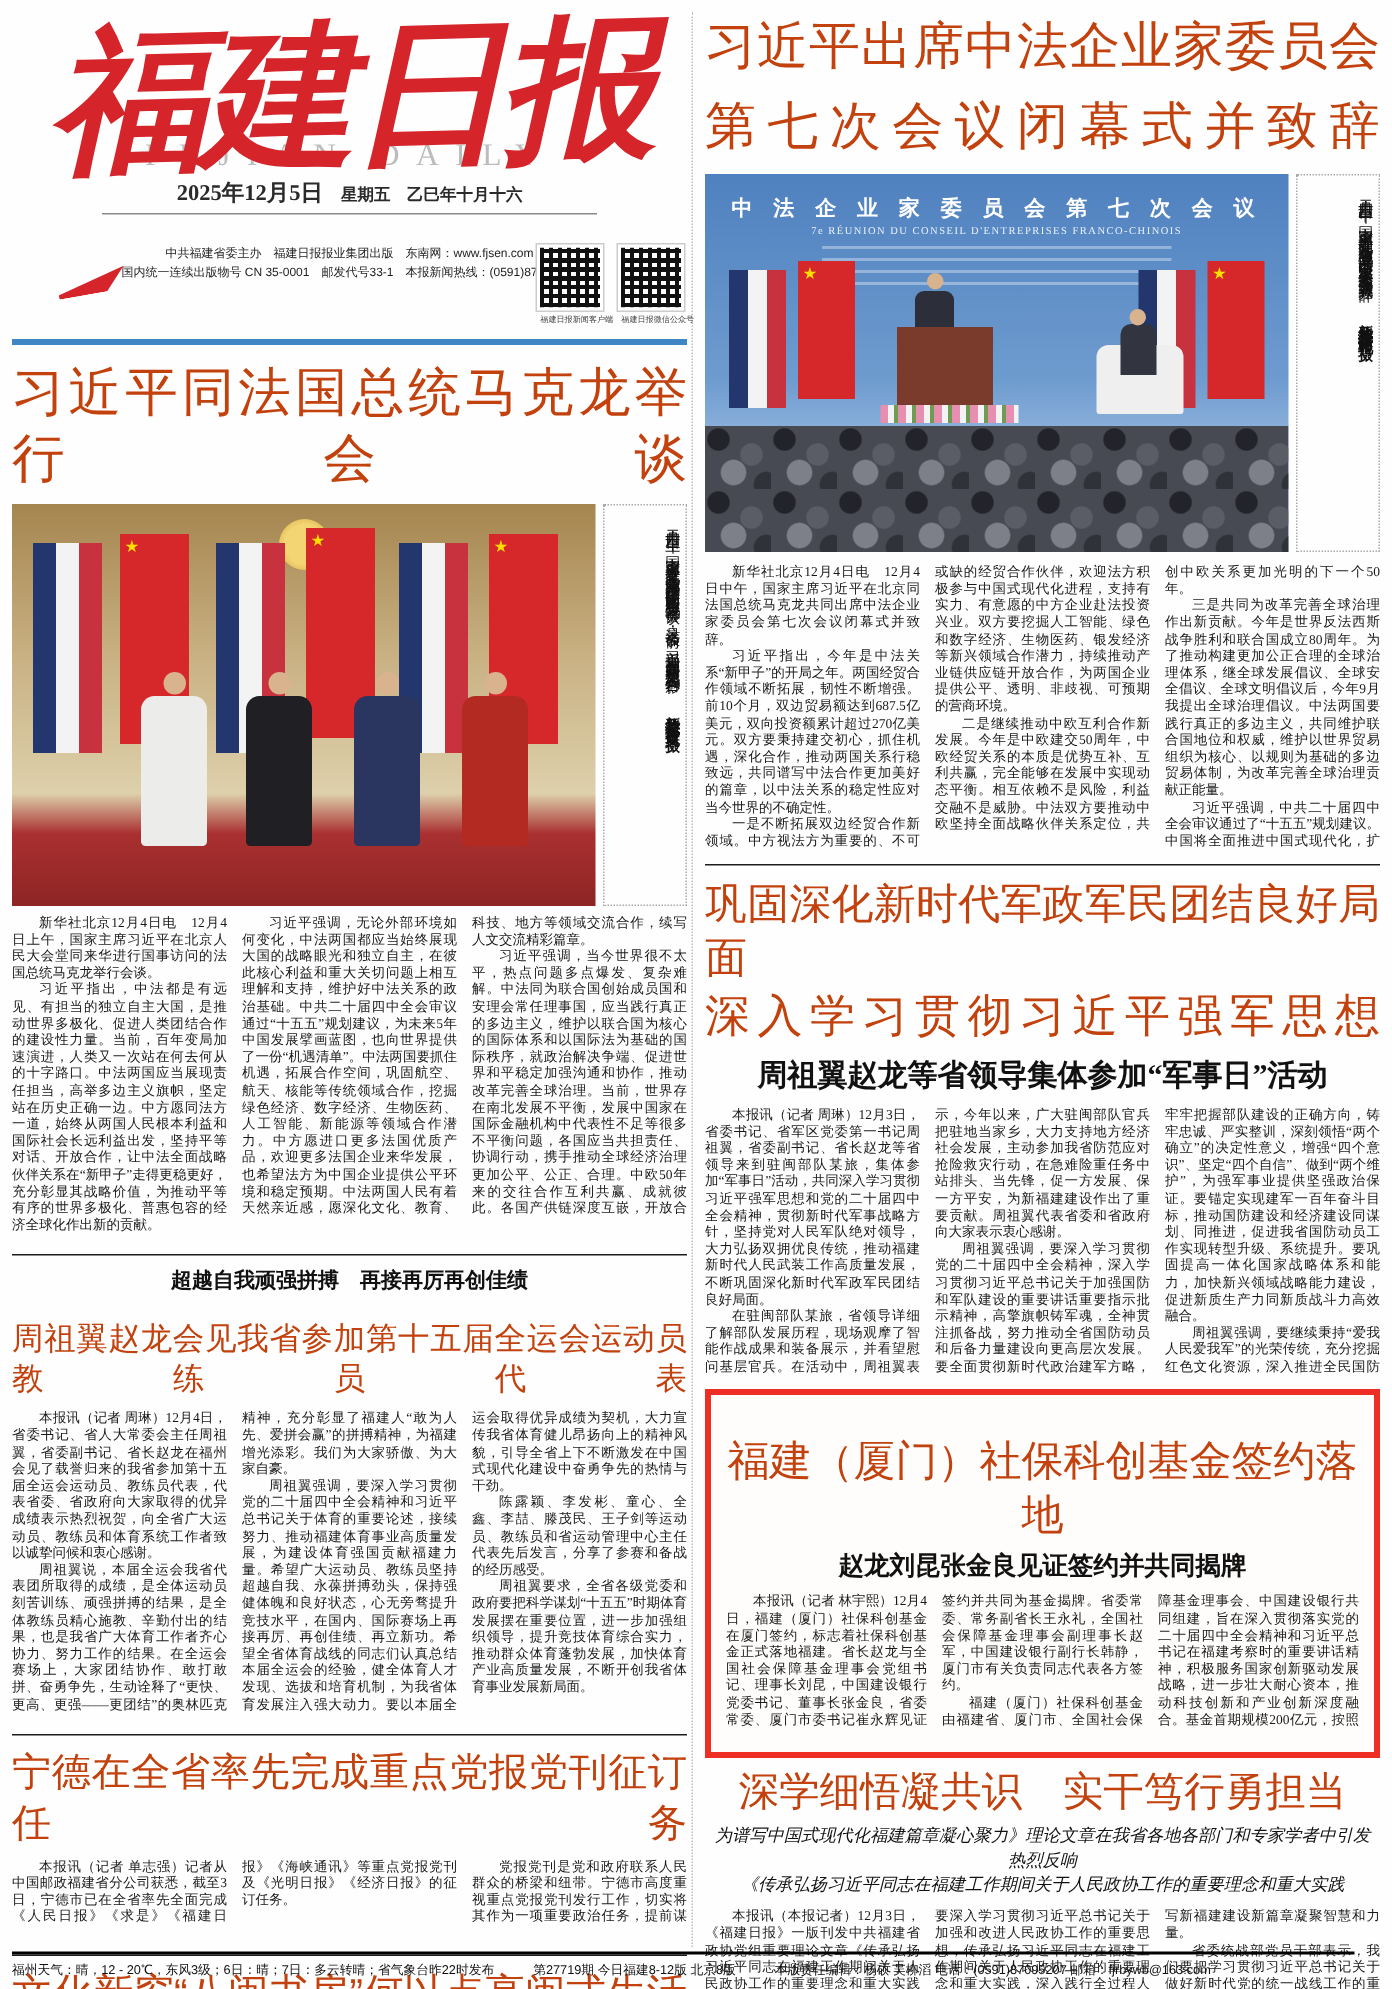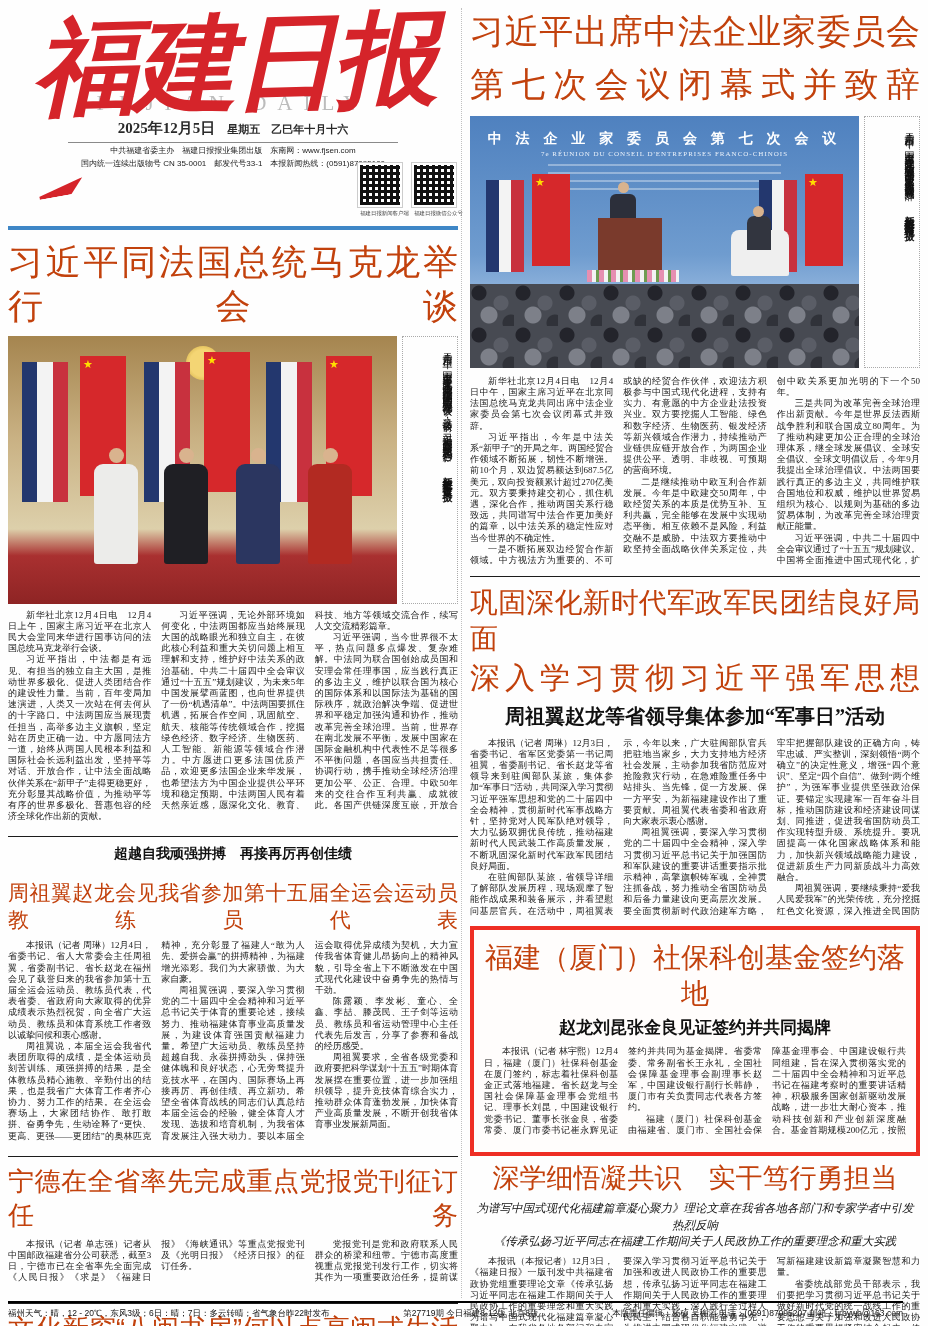--- a/index.html
+++ b/index.html
@@ -13,21 +13,21 @@
   
   .masthead{position:relative;height:218px;border-bottom:4px solid #3e86c6;text-align:center;}
   .mast-title{font-family:"DejaVu Serif",serif;font-style:italic;font-weight:bold;
               font-size:104px;line-height:1.05;color:#d5242a;letter-spacing:-4px;
               transform:rotate(-1.5deg);margin-top:2px;}
   .mast-en{font-family:"Liberation Serif",serif;color:#bcbcbc;font-size:21px;
            letter-spacing:11px;margin-top:-26px;}
   .mast-date{margin-top:3px;font-weight:bold;color:#2a2a2a;}
   .mast-date .d1{font-size:15px;}
   .mast-date .d2{font-size:11px;font-weight:bold;margin-left:8px;}
-  .mast-info{width:330px;margin:4px auto 0;border-top:1px solid #8a8a8a;padding-top:2px;
+  .mast-info{width:330px;margin:4px auto 0;border-top:1px solid #8a8a8a;padding-top:20px;
              font-size:8px;line-height:1.55;color:#222;font-family:"Liberation Sans",sans-serif;}
   .mast-flag{position:absolute;left:30px;bottom:30px;width:46px;height:15px;background:#d5242a;
              clip-path:polygon(0 80%,100% 0,70% 100%,0 100%);transform:rotate(-10deg);}
   .qrs{position:absolute;right:2px;bottom:8px;display:flex;gap:10px;}
   .qrbox{width:44px;text-align:center;}
   .qr{width:40px;height:40px;margin:0 auto;border:2px solid #fff;outline:1px solid #ccc;
       background:repeating-linear-gradient(0deg,#111 0 3px,transparent 3px 6px),
                  repeating-linear-gradient(90deg,#111 0 3px,#fff 3px 6px);}
   .qr-label{font-size:6px;color:#444;margin-top:2px;white-space:nowrap;transform:scale(.9);}
 
@@ -101,25 +101,25 @@
   .audience{position:absolute;left:0;right:0;bottom:0;height:84px;
             background-color:#474a52;
             background-image:
              radial-gradient(circle at 9px 9px,#23242b 7px,transparent 8px),
              radial-gradient(circle at 31px 19px,#5a5d66 7px,transparent 8px),
              radial-gradient(circle at 19px 31px,#7d8089 8px,transparent 9px),
              radial-gradient(circle at 41px 39px,#303239 8px,transparent 9px);
             background-size:44px 42px;}
 
   
-  .redbox{border:4px solid #ee2e24;padding:8px 10px 6px;margin-top:8px;background:#fffdfc;}
+  .redbox{border:4px solid #ee2e24;padding:24px 10px 6px;margin-top:8px;background:#fffdfc;}
 
   
   .footer{position:absolute;left:8px;right:25px;bottom:6px;border-top:2px solid #000;
-          padding-top:5px;display:flex;justify-content:space-between;gap:26px;
+          padding-top:5px;display:flex;justify-content:flex-start;gap:26px;
           font-size:8.5px;color:#111;font-family:"Liberation Sans",sans-serif;white-space:nowrap;}
 </style>
 </head>
 <body>
 
 <div class="page">
   <div class="vdivider"></div>
 
   <div class="col col-left">
 

